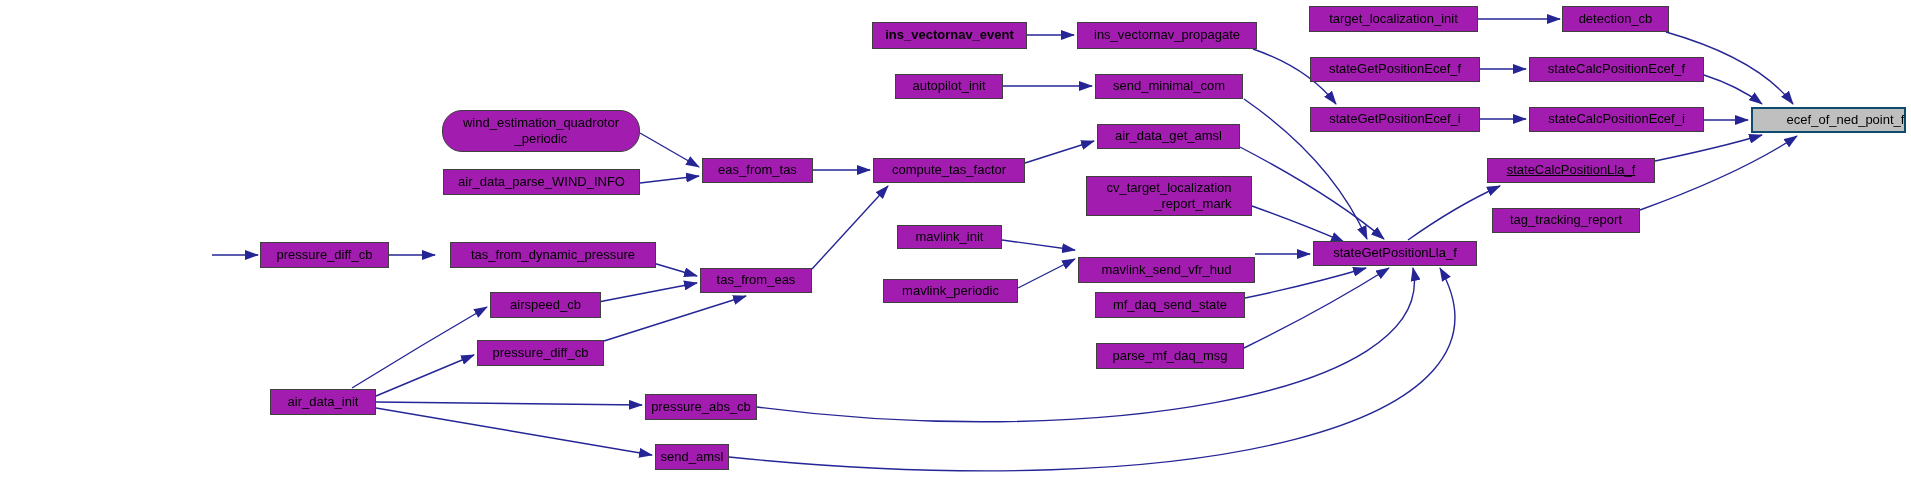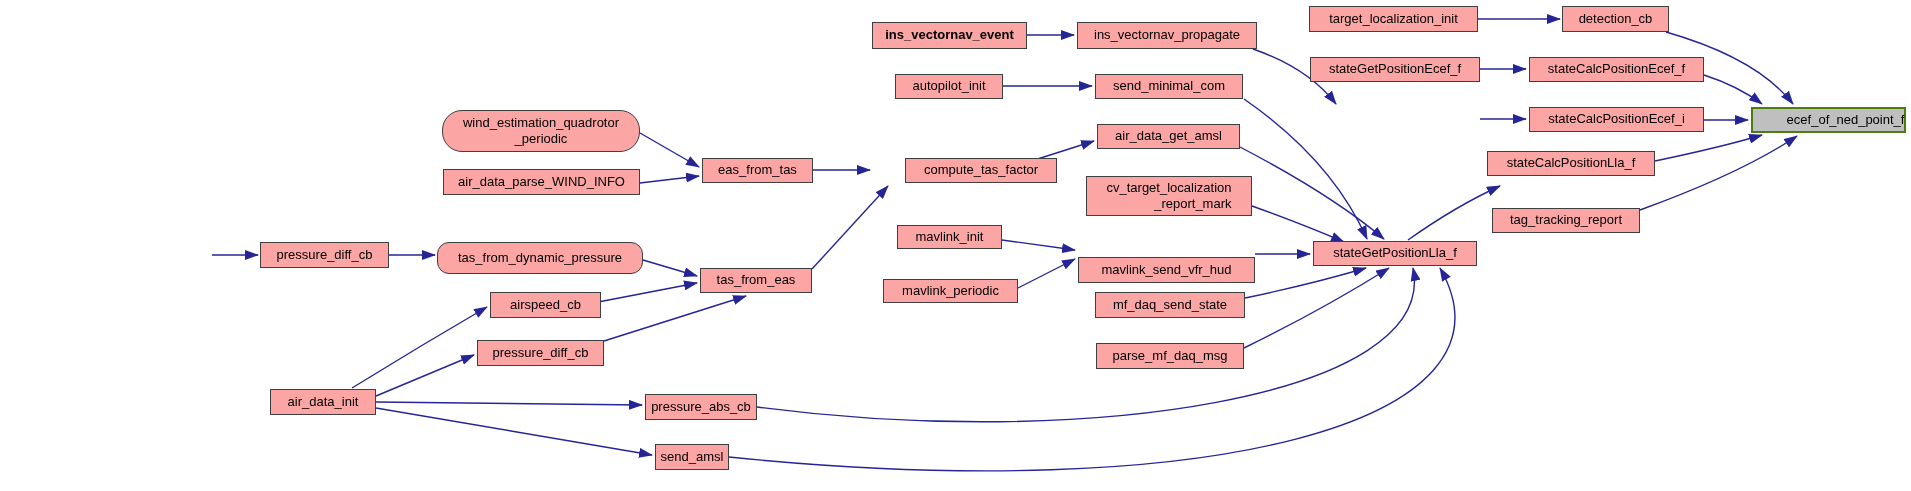--- a/index.html
+++ b/index.html
@@ -2,26 +2,26 @@
 <html style="--edge: #252596;"><head>
 <meta charset="utf-8">
 <style>
   html,body{margin:0;padding:0;background:#fff;}
   body{font-family:"Liberation Sans","DejaVu Sans",sans-serif;}
   #stage{position:relative;width:1911px;height:491px;background:#fff;overflow:hidden;}
   #edges{position:absolute;left:0;top:0;width:1911px;height:491px;z-index:1;}
   #edges path{fill:none;stroke:var(--edge,#252596);stroke-width:1.4px;}
   .node{
     position:absolute;z-index:2;box-sizing:border-box;
-    background:#fca5a5;border:1.4px solid #3f3f3f;color:#000;
+    background:#a21caf;border:1.4px solid #3f3f3f;color:#000;
     display:flex;align-items:center;justify-content:center;
     font-size:13px;line-height:1.25;text-align:center;
     white-space:pre-line;cursor:pointer;
   }
-  .node.highlight{background:#bfbfbf;border:2px solid #4d7c0f;cursor:default;padding-left:34px;}
+  .node.highlight{background:#bfbfbf;border:2px solid #0c4a6e;cursor:default;padding-left:34px;}
 </style>
 </head>
 <body>
 
 <div id="stage" style="background: rgb(255, 255, 255);">
   <svg id="edges" xmlns="http://www.w3.org/2000/svg">
     <defs>
       <marker id="arrow" markerUnits="userSpaceOnUse" markerWidth="14" markerHeight="10" viewBox="0 0 14 10" refX="13" refY="5" orient="auto">
         <path d="M0,0 L14,5 L0,10 Z" style="fill:var(--edge,#252596);stroke:none"></path>
       </marker>
@@ -64,39 +64,40 @@
       <path d="M1640,210 Q1742,173 1797,136" marker-end="url(#arrow)"></path>
     </svg>
 <div class="node" style="left: 872px; top: 22px; width: 155px; height: 27px; font-weight: bold;">ins_vectornav_event</div>
     <div class="node" style="left: 1077px; top: 22px; width: 180px; height: 27px;">ins_vectornav_propagate</div>
     <div class="node" style="left: 895px; top: 74px; width: 108px; height: 25px;">autopilot_init</div>
     <div class="node" style="left: 1095px; top: 74px; width: 148px; height: 25px;">send_minimal_com</div>
     <div class="node" style="left: 1309px; top: 6px; width: 169px; height: 26px;">target_localization_init</div>
     <div class="node" style="left: 1562px; top: 6px; width: 107px; height: 26px;">detection_cb</div>
     <div class="node" style="left: 1310px; top: 57px; width: 170px; height: 25px;">stateGetPositionEcef_f</div>
     <div class="node" style="left: 1529px; top: 57px; width: 175px; height: 25px;">stateCalcPositionEcef_f</div>
+    <div class="node" style="left: 1310px; top: 107px; width: 170px; height: 25px;">stateGetPositionEcef_i</div>
     <div class="node" style="left: 1529px; top: 107px; width: 175px; height: 25px;">stateCalcPositionEcef_i</div>
     <div class="node highlight" style="left: 1751px; top: 107px; width: 155px; height: 26px; background: rgb(191, 191, 191);">ecef_of_ned_point_f</div>
-    <div class="node" style="left: 1487px; top: 151px; width: 168px; height: 25px;">stateCalcPositionLla_f</div>
+    <div class="node" style="left: 1487px; top: 158px; width: 168px; height: 25px; text-decoration: underline;">stateCalcPositionLla_f</div>
     <div class="node" style="left: 1492px; top: 208px; width: 148px; height: 25px;">tag_tracking_report</div>
     <div class="node" style="left: 1313px; top: 241px; width: 164px; height: 25px;">stateGetPositionLla_f</div>
     <div class="node" style="left: 442px; top: 110px; width: 198px; height: 42px; border-radius: 20px;">wind_estimation_quadrotor
 _periodic</div>
     <div class="node" style="left: 443px; top: 169px; width: 197px; height: 26px;">air_data_parse_WIND_INFO</div>
     <div class="node" style="left: 702px; top: 158px; width: 111px; height: 25px;">eas_from_tas</div>
-    <div class="node" style="left: 873px; top: 158px; width: 152px; height: 25px; margin-left: 32px;">compute_tas_factor</div>
+    <div class="node" style="left: 873px; top: 158px; width: 152px; height: 25px;">compute_tas_factor</div>
     <div class="node" style="left: 1097px; top: 124px; width: 143px; height: 25px;">air_data_get_amsl</div>
     <div class="node" style="left: 1086px; top: 176px; width: 166px; height: 40px; text-align: right;">cv_target_localization
 _report_mark</div>
     <div class="node" style="left: 897px; top: 225px; width: 105px; height: 24px;">mavlink_init</div>
     <div class="node" style="left: 883px; top: 279px; width: 135px; height: 24px;">mavlink_periodic</div>
     <div class="node" style="left: 1078px; top: 241px; width: 177px; height: 26px; margin-top: 16px;">mavlink_send_vfr_hud</div>
     <div class="node" style="left: 1095px; top: 292px; width: 150px; height: 26px;">mf_daq_send_state</div>
     <div class="node" style="left: 1096px; top: 343px; width: 148px; height: 26px;">parse_mf_daq_msg</div>
     <div class="node" style="left: 260px; top: 242px; width: 129px; height: 26px;">pressure_diff_cb</div>
-    <div class="node" style="left: 437px; top: 242px; width: 206px; height: 32px; border-radius: 12px;">tas_from_dynamic_pressure</div>
+    <div class="node" style="left: 450px; top: 242px; width: 206px; height: 26px;">tas_from_dynamic_pressure</div>
     <div class="node" style="left: 700px; top: 268px; width: 112px; height: 25px;">tas_from_eas</div>
     <div class="node" style="left: 490px; top: 292px; width: 111px; height: 26px;">airspeed_cb</div>
     <div class="node" style="left: 477px; top: 340px; width: 127px; height: 26px;">pressure_diff_cb</div>
     <div class="node" style="left: 270px; top: 389px; width: 106px; height: 26px;">air_data_init</div>
     <div class="node" style="left: 645px; top: 394px; width: 112px; height: 26px;">pressure_abs_cb</div>
     <div class="node" style="left: 655px; top: 444px; width: 74px; height: 26px;">send_amsl</div>
   </div>
 
 </body></html>

